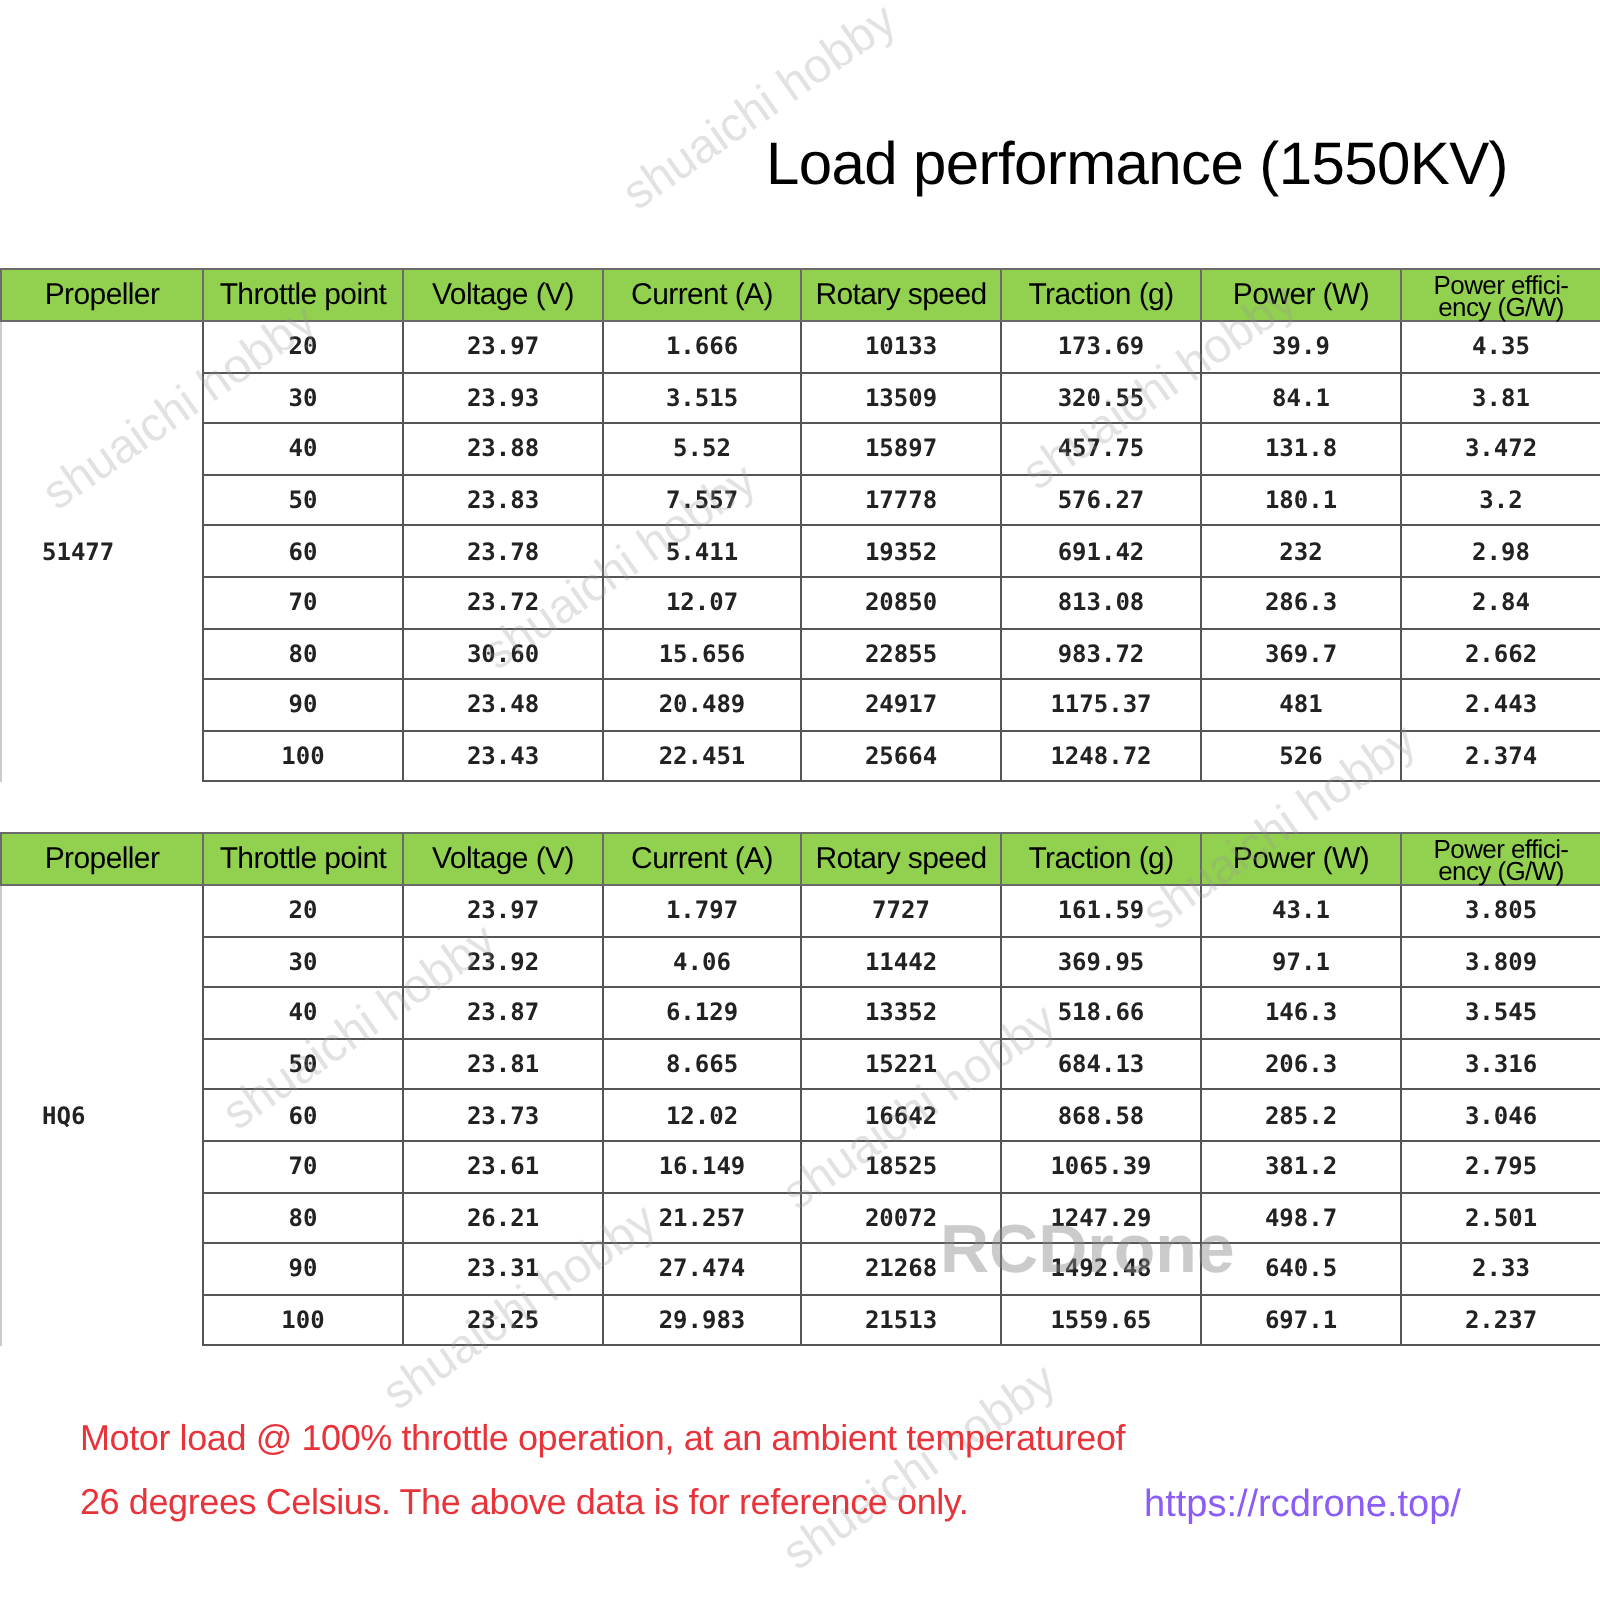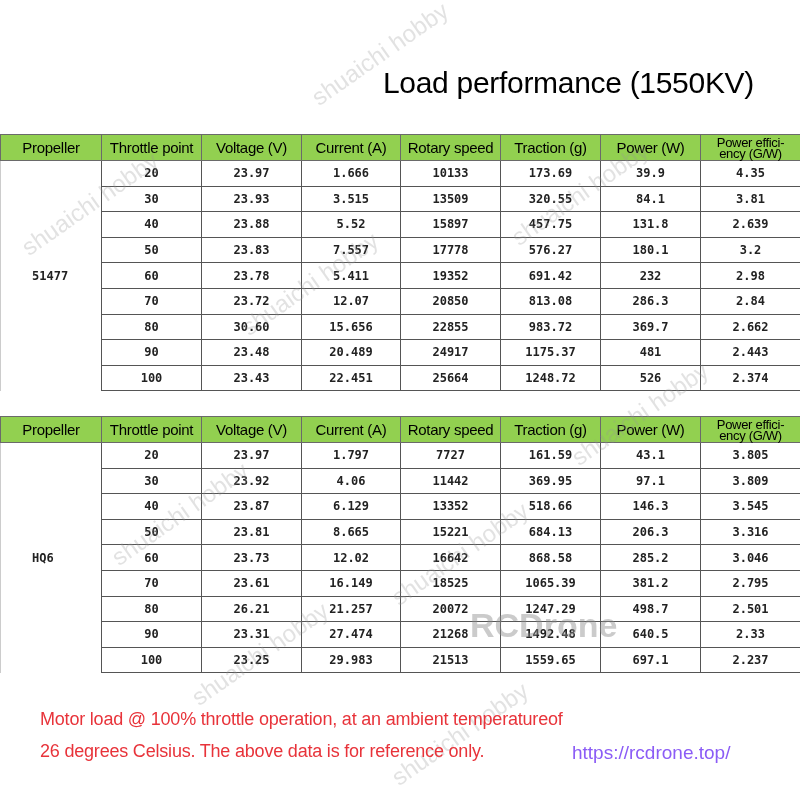--- a/index.html
+++ b/index.html
@@ -31,21 +31,21 @@
     border: 1px solid #6a6a6a; padding: 0; text-align: center; white-space: nowrap;
     letter-spacing: -0.3px;
   }
   table.perf th.two-line { font-size: 13px; line-height: 11px; white-space: normal; }
   table.perf td {
     height: 25.6px; text-align: center; font-family: "DejaVu Sans Mono", monospace;
     font-weight: bold; font-size: 12px; color: #222; border: 1px solid #555;
     padding: 0;
   }
   table.perf td.prop {
-    border: none; border-left: 1px solid #ccc; text-align: left; padding-left: 31px;
+    border: none; border-left: 1px solid #ccc; text-align: left; padding-left: 20px;
     font-size: 12px;
   }
   #table1 { top: 134px; }
   #table2 { top: 416px; }
 
   .note {
     position: absolute; left: 40px; color: #e8333a; font-size: 18px;
     font-family: "Liberation Sans", sans-serif; letter-spacing: -0.2px; white-space: nowrap;
   }
   #note1 { top: 709px; }
@@ -113,21 +113,21 @@
         <td>84.1</td>
         <td>3.81</td>
       </tr>
       <tr>
         <td>40</td>
         <td>23.88</td>
         <td>5.52</td>
         <td>15897</td>
         <td>457.75</td>
         <td>131.8</td>
-        <td>2.639</td>
+        <td>3.472</td>
       </tr>
       <tr>
         <td>50</td>
         <td>23.83</td>
         <td>7.557</td>
         <td>17778</td>
         <td>576.27</td>
         <td>180.1</td>
         <td>3.2</td>
       </tr>

